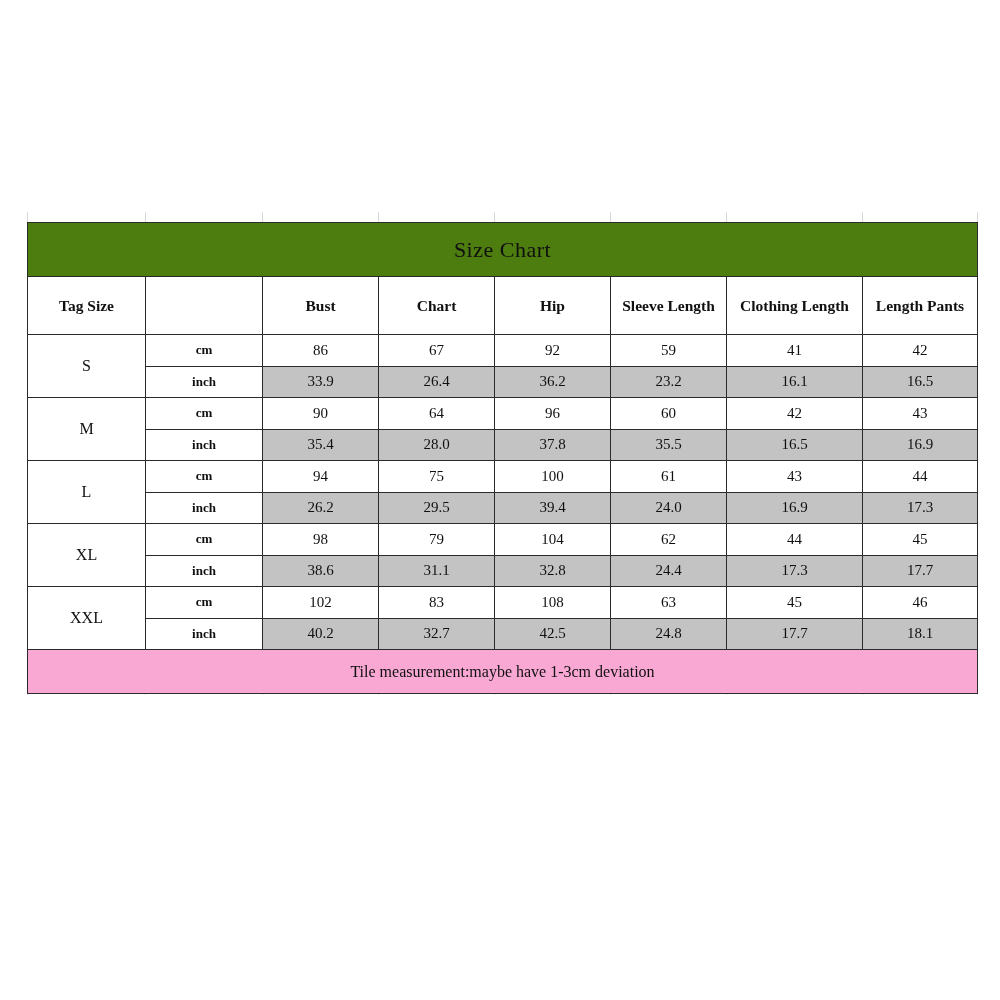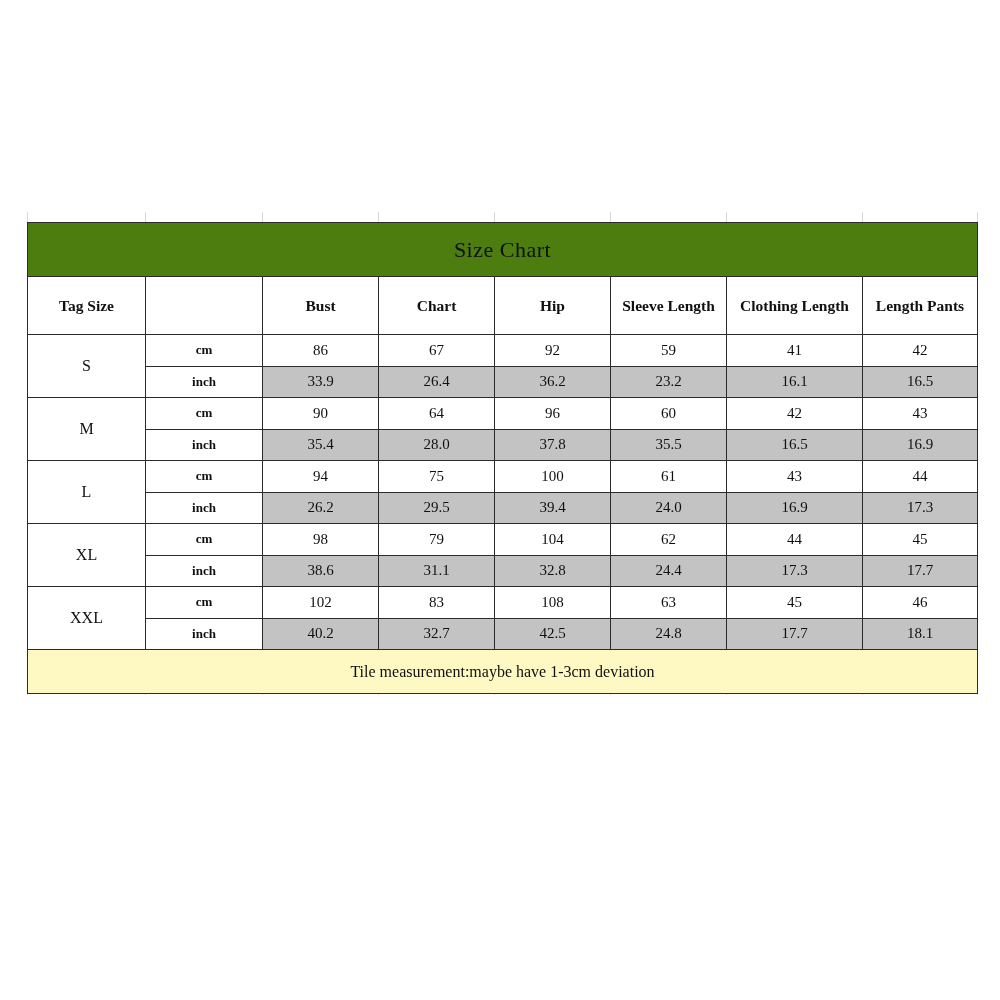--- a/index.html
+++ b/index.html
@@ -80,21 +80,21 @@
   td.val {
     font-size: 15px;
     background: #ffffff;
   }
   tr.inch-row td.val { background: #c3c3c3; }
 
   
   td.note-cell {
     height: 43px;
     font-size: 16px;
-    background: #fef9c3;
+    background: #f9a8d4;
   }
 
   col.c-size  { width: 118px; }
   col.c-unit  { width: 117px; }
   col.c-bust  { width: 116px; }
   col.c-waist { width: 116px; }
   col.c-hip   { width: 116px; }
   col.c-sl    { width: 116px; }
   col.c-cl    { width: 136px; }
   col.c-lp    { width: 115px; }

